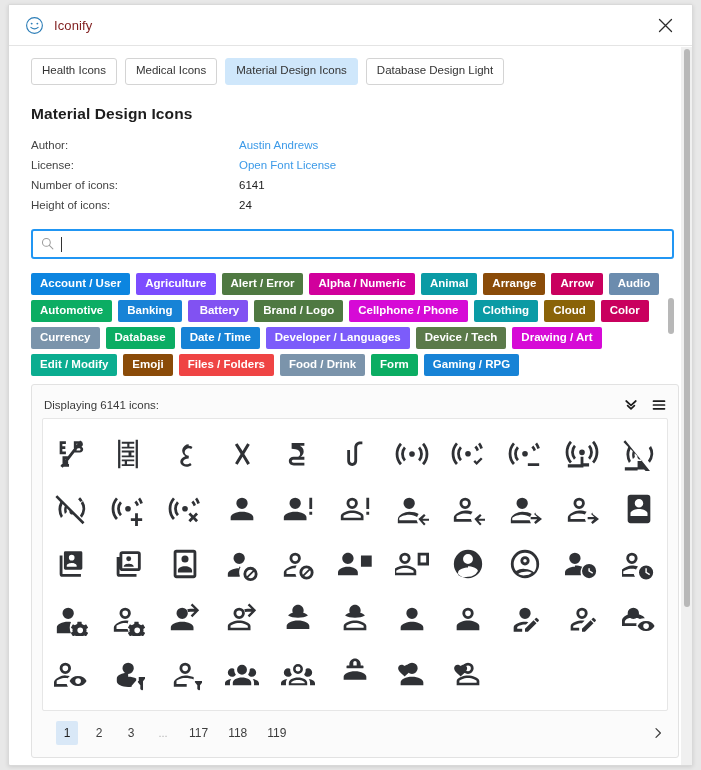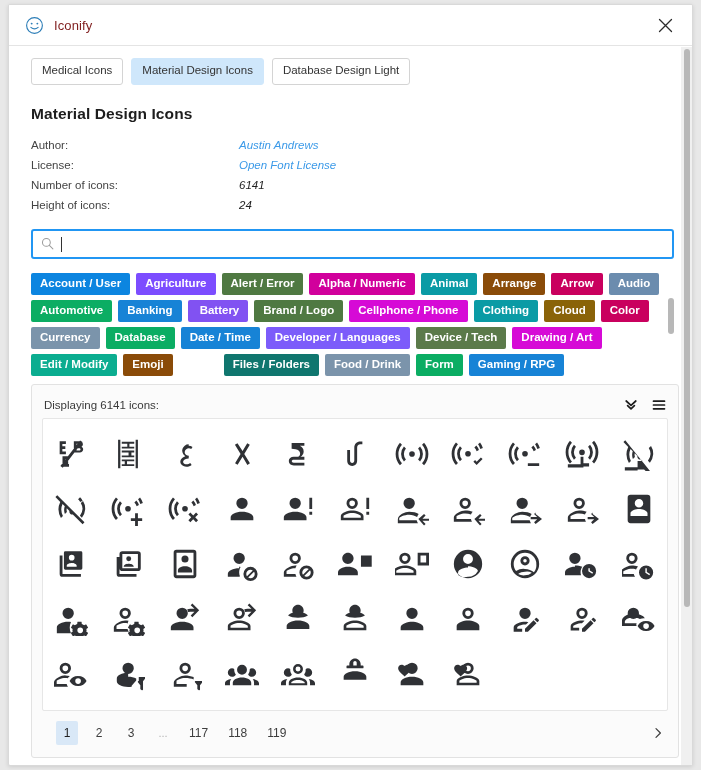--- a/index.html
+++ b/index.html
@@ -87,21 +87,21 @@
   }
   #meta-table { margin: 0 0 14px 6px; border-collapse: collapse; }
   #meta-table td {
     font-size: 11.5px;
     color: #444;
     padding: 2px 0;
     vertical-align: top;
     line-height: 16px;
   }
   #meta-table td.label { width: 208px; }
-  #meta-table td.value { color: #222; font-style: italic; }
+  #meta-table td.value { color: #222; }
   .meta-link { color: #3c9ae8; text-decoration: none; cursor: pointer; }
 
   
   #search-wrap {
     margin: 0 0 14px 6px;
     height: 30px;
     border: 2px solid #2196f3;
     border-radius: 3px;
     display: flex;
     align-items: center;
@@ -273,20 +273,21 @@
       <svg width="15" height="15" viewBox="0 0 15 15">
         <path d="M1.5 1.5 L13.5 13.5 M13.5 1.5 L1.5 13.5" stroke="#2c2c2c" stroke-width="1.3" stroke-linecap="round"></path>
       </svg>
     </span>
   </div>
 
   <div id="content-scroll">
     <div id="content-inner">
 
       <div id="tab-bar">
+        <div class="tab">Health Icons</div>
         <div class="tab">Medical Icons</div>
         <div class="tab active">Material Design Icons</div>
         <div class="tab">Database Design Light</div>
       </div>
 
       <div id="collection-title">Material Design Icons</div>
 
       <table id="meta-table">
         <tbody>
             <tr>
@@ -341,21 +342,21 @@
           <div class="tag" style="background: rgb(138, 99, 8);">Cloud</div>
           <div class="tag" style="background: rgb(201, 0, 94);">Color</div>
           <div class="tag" style="background: rgb(123, 148, 171);">Currency</div>
           <div class="tag" style="background: rgb(11, 173, 99);">Database</div>
           <div class="tag" style="background: rgb(23, 131, 214);">Date / Time</div>
           <div class="tag" style="background: rgb(124, 92, 250);">Developer / Languages</div>
           <div class="tag" style="background: rgb(91, 122, 74);">Device / Tech</div>
           <div class="tag" style="background: rgb(214, 10, 214);">Drawing / Art</div>
           <div class="tag" style="background: rgb(11, 173, 144);">Edit / Modify</div>
           <div class="tag" style="background: rgb(138, 75, 8);">Emoji</div>
-          <div class="tag" style="background: #0f766e; margin-left: 45px;">Files / Folders</div>
+          <div class="tag" style="background: #ef4444;">Files / Folders</div>
           <div class="tag" style="background: rgb(123, 148, 171);">Food / Drink</div>
           <div class="tag" style="background: rgb(11, 173, 99);">Form</div>
           <div class="tag" style="background: rgb(23, 131, 214);">Gaming / RPG</div>
         </div>
 
       <div id="results-panel">
         <div id="results-header">
           <span id="results-count">Displaying 6141 icons:</span>
           <span id="results-tools">
             <span class="tool-btn">

